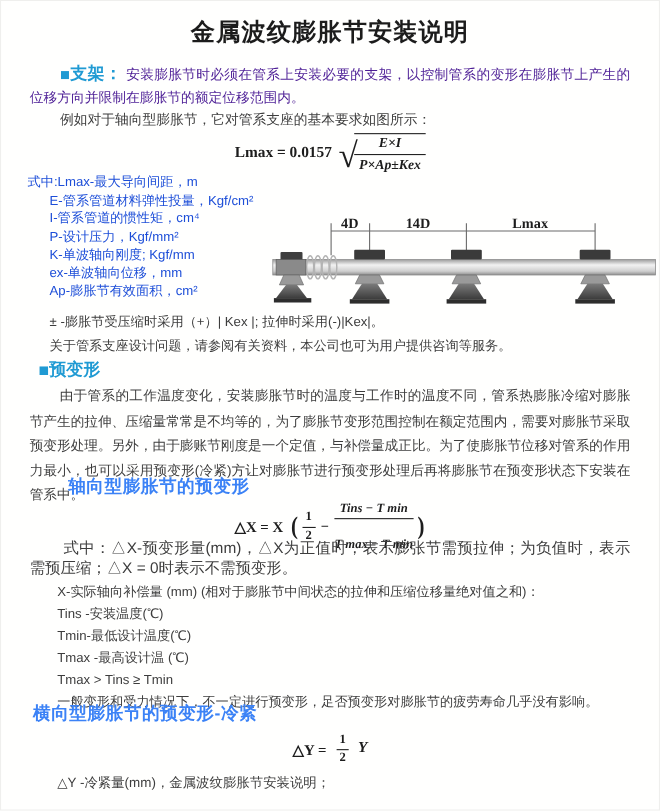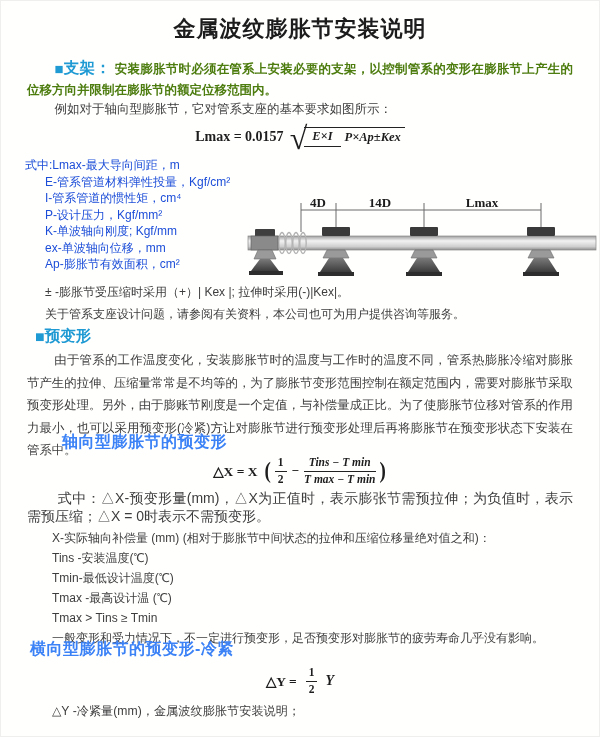--- a/index.html
+++ b/index.html
@@ -9,36 +9,36 @@
     position:relative; width:600px; height:737px; background:#fffffe;
     overflow:hidden; box-shadow: inset 0 0 0 1px #efefed;
   }
   .abs { position:absolute; }
   .title {
     left:0; right:0; top:14px; text-align:center;
     font-size:22px; font-weight:bold; color:#1c1c1c; letter-spacing:1px;
   }
   .para { left:27px; right:27px; font-size:12.5px; line-height:21px; text-align:justify; color:#3d3d3d; }
   .indent { text-indent:2.2em; }
-  .bold { font-weight:bold; color:#4d7c0f; }
+  .bold { font-weight:normal; color:#4c1d95; }
   .marker { color:#1f9ad3; font-size:15px; vertical-align:-1px; }
   .sec-label { color:#1f9ad3; font-size:15.5px; font-weight:bold;text-align:center; }
   .sub-head { color:#3b82f6; font-size:16px; font-weight:bold; letter-spacing:0.5px; }
   .defs { left:25px; top:157px; font-size:12px; line-height:16.5px; color:#1d4ed8; }
   .defs .def-line { padding-left:20px; }
   .defs .def-line.first { padding-left:0; }
   .note { font-size:12px; line-height:17px; color:#3d3d3d; }
 
   
   .formula { left:0; right:0; display:flex; justify-content:center; align-items:center;
              font-family:"Liberation Serif", serif; color:#1d1d1d; }
   .f-lhs { font-weight:bold; font-size:14px; margin-right:6px; white-space:pre; }
   .sqrt { display:inline-flex; align-items:center; }
   .rad { font-size:32px; font-weight:bold; line-height:1; margin-right:-3px; transform:translateY(1px); }
-  .sqrt-content { display:inline-flex; flex-direction:row; border-top:1.6px solid #222;
+  .sqrt-content { display:inline-flex; flex-direction:column; border-top:1.6px solid #222;
                   text-align:center; font-size:12.5px; font-style:italic; font-weight:bold; }
   .sqrt-content .fnum { border-bottom:1.2px solid #222; padding:1px 8px 2px; }
   .sqrt-content .fden { padding:2px 4px 0; }
   .frac { display:inline-flex; flex-direction:column; text-align:center;
           font-size:11.5px; line-height:1.2; font-weight:bold; margin:0 3px; }
   .frac .n { border-bottom:1.1px solid #222; padding:0 3px 1px; }
   .frac .d { padding-top:1px; }
   .bigparen { font-size:19px; font-weight:bold; transform:scaleY(1.2); margin:0 1px; }
   .fm-op { font-weight:bold; font-size:13px; margin:0 2px; }
   .fm-rhs { font-weight:bold; font-size:14px; margin-left:5px; }
@@ -153,21 +153,21 @@
   <div class="abs sub-head" style="left:62px; top:432px;">轴向型膨胀节的预变形</div>
 
   <div class="abs formula" style="top:456px;">
     <span class="f-lhs" style="font-size:13.5px;">△X = X</span>
     <span class="bigparen">(</span>
     <span class="frac">
       <span class="n">1</span>
       <span class="d">2</span>
     </span>
     <span class="fm-op">−</span>
-    <span class="frac" style="font-style:italic;">
+    <span class="frac" style="font-style:italic;gap:16px;">
       <span class="n">Tins − T min</span>
       <span class="d">T max − T min</span>
     </span>
     <span class="bigparen">)</span>
   </div>
 
   <div class="abs para indent" style="top:489px; font-size:14px; line-height:18px;">式中：△X-预变形量(mm)，△X为正值时，表示膨张节需预拉伸；为负值时，表示需预压缩；△X = 0时表示不需预变形。</div>
 
   <div class="abs items" style="top:530px;">
     <div style="margin-bottom:2px;">X-实际轴向补偿量 (mm) (相对于膨胀节中间状态的拉伸和压缩位移量绝对值之和)：</div>

